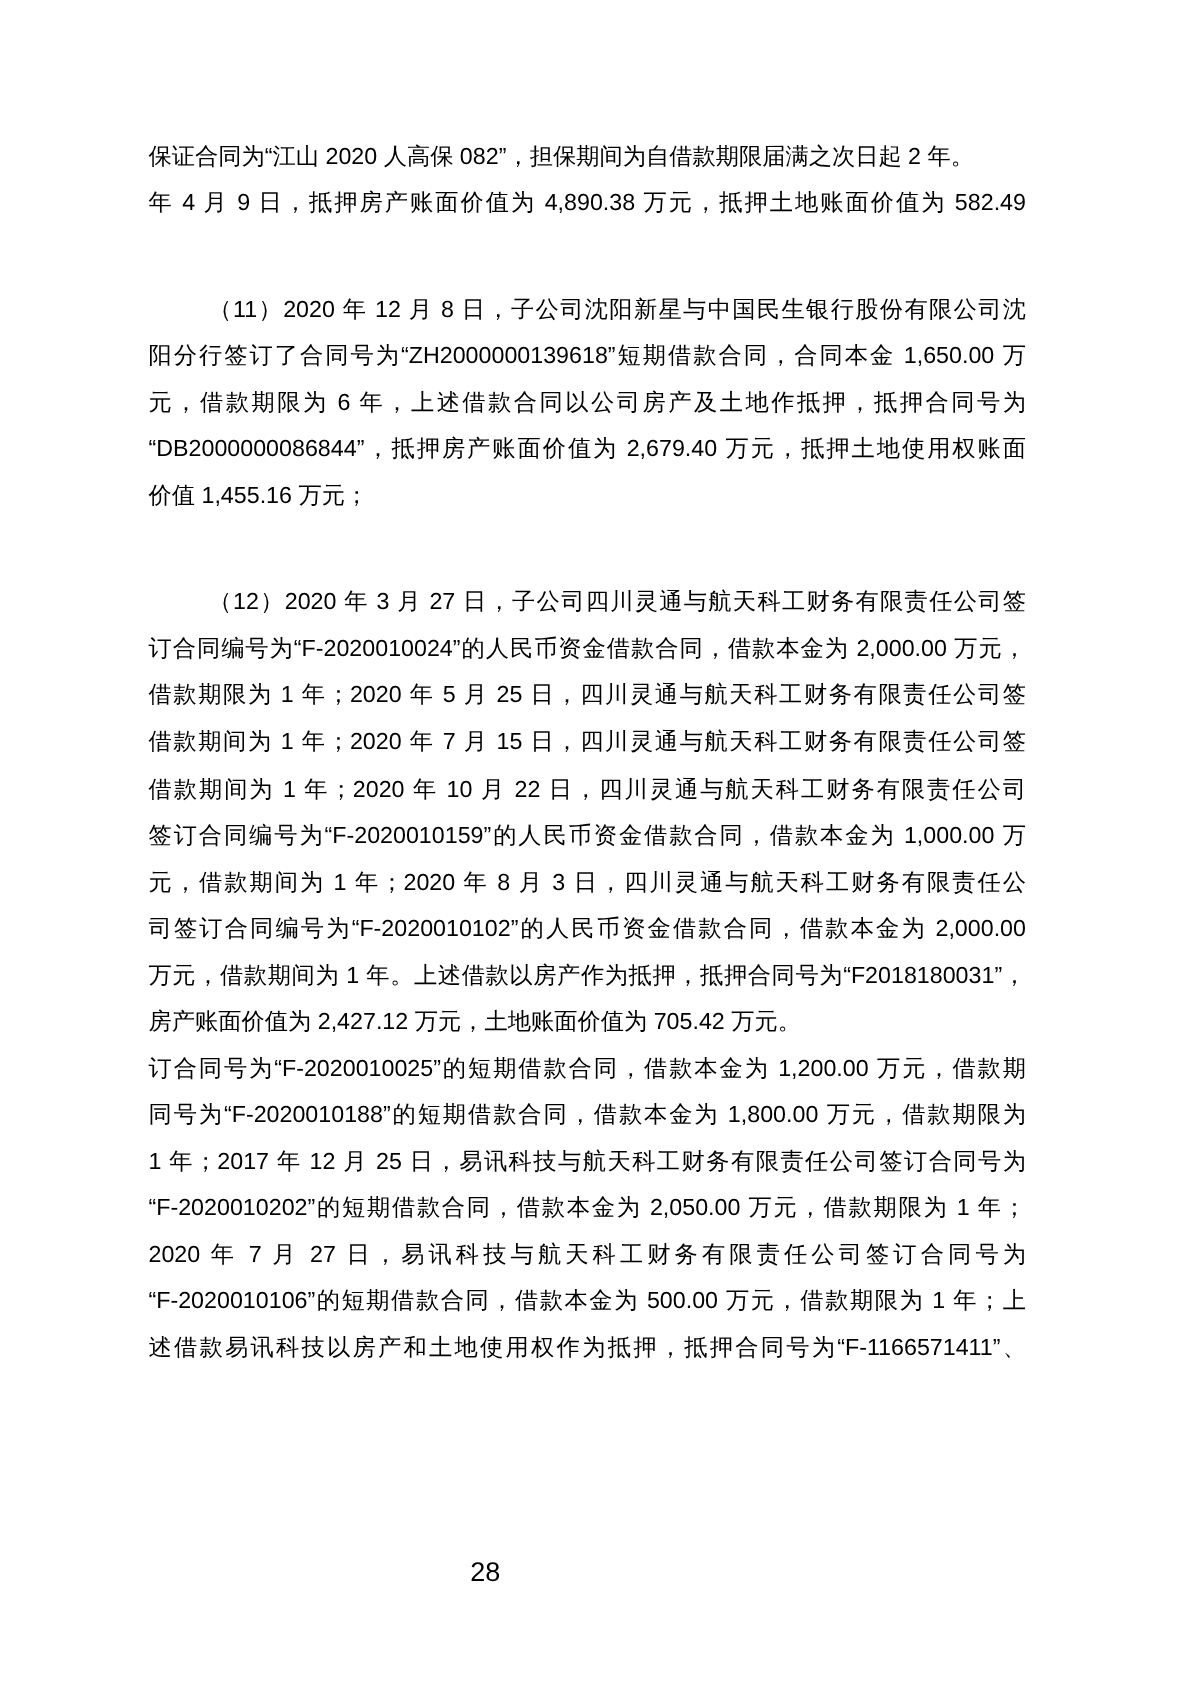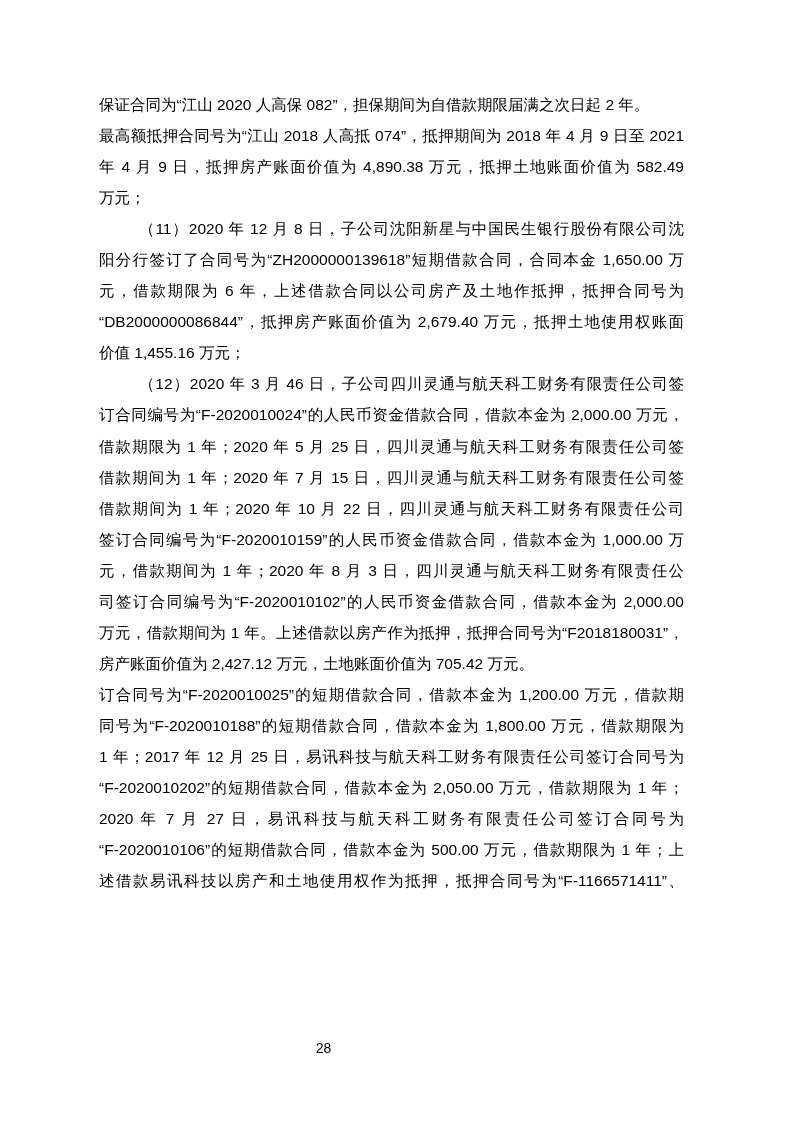--- a/index.html
+++ b/index.html
@@ -33,52 +33,51 @@
     white-space: normal;
     overflow: visible;
     text-align: justify;
     text-align-last: left;
   }
   .line.j {
     text-align-last: justify;
   }
   .line.indent {
     text-indent: 40px;
+    margin-top: 40px;
   }
   .pagenum {
     position: absolute;
     left: 0;
     top: 1040px;
     width: 647px;
     text-align: center;
-    font-size: 14px;
+    font-size: 18px;
     line-height: 16px;
     color: #000000;
   }
 </style>
 </head>
 <body>
 
 <div class="page">
   <div class="content">
       <div class="para">
         <div class="line">保证合同为“江山 2020 人高保 082”，担保期间为自借款期限届满之次日起 2 年。</div>
-        <div class="line j">最高额抵押合同号为“江山 2018 人高抵 074”，抵押期间为 2018 年 4 月 9 日至 2021</div>
         <div class="line j">年 4 月 9 日，抵押房产账面价值为 4,890.38 万元，抵押土地账面价值为 582.49</div>
-        <div class="line">万元；</div>
       </div>
       <div class="para">
         <div class="line j indent">（11）2020 年 12 月 8 日，子公司沈阳新星与中国民生银行股份有限公司沈</div>
         <div class="line j">阳分行签订了合同号为“ZH2000000139618”短期借款合同，合同本金 1,650.00 万</div>
         <div class="line j">元，借款期限为 6 年，上述借款合同以公司房产及土地作抵押，抵押合同号为</div>
         <div class="line j">“DB2000000086844”，抵押房产账面价值为 2,679.40 万元，抵押土地使用权账面</div>
         <div class="line">价值 1,455.16 万元；</div>
       </div>
       <div class="para">
-        <div class="line j indent">（12）2020 年 3 月 46 日，子公司四川灵通与航天科工财务有限责任公司签</div>
+        <div class="line j indent">（12）2020 年 3 月 27 日，子公司四川灵通与航天科工财务有限责任公司签</div>
         <div class="line j">订合同编号为“F-2020010024”的人民币资金借款合同，借款本金为 2,000.00 万元，</div>
         <div class="line j">借款期限为 1 年；2020 年 5 月 25 日，四川灵通与航天科工财务有限责任公司签</div>
         <div class="line j">借款期间为 1 年；2020 年 7 月 15 日，四川灵通与航天科工财务有限责任公司签</div>
         <div class="line j">借款期间为 1 年；2020 年 10 月 22 日，四川灵通与航天科工财务有限责任公司</div>
         <div class="line j">签订合同编号为“F-2020010159”的人民币资金借款合同，借款本金为 1,000.00 万</div>
         <div class="line j">元，借款期间为 1 年；2020 年 8 月 3 日，四川灵通与航天科工财务有限责任公</div>
         <div class="line j">司签订合同编号为“F-2020010102”的人民币资金借款合同，借款本金为 2,000.00</div>
         <div class="line j">万元，借款期间为 1 年。上述借款以房产作为抵押，抵押合同号为“F2018180031”，</div>
         <div class="line">房产账面价值为 2,427.12 万元，土地账面价值为 705.42 万元。</div>
       </div>

